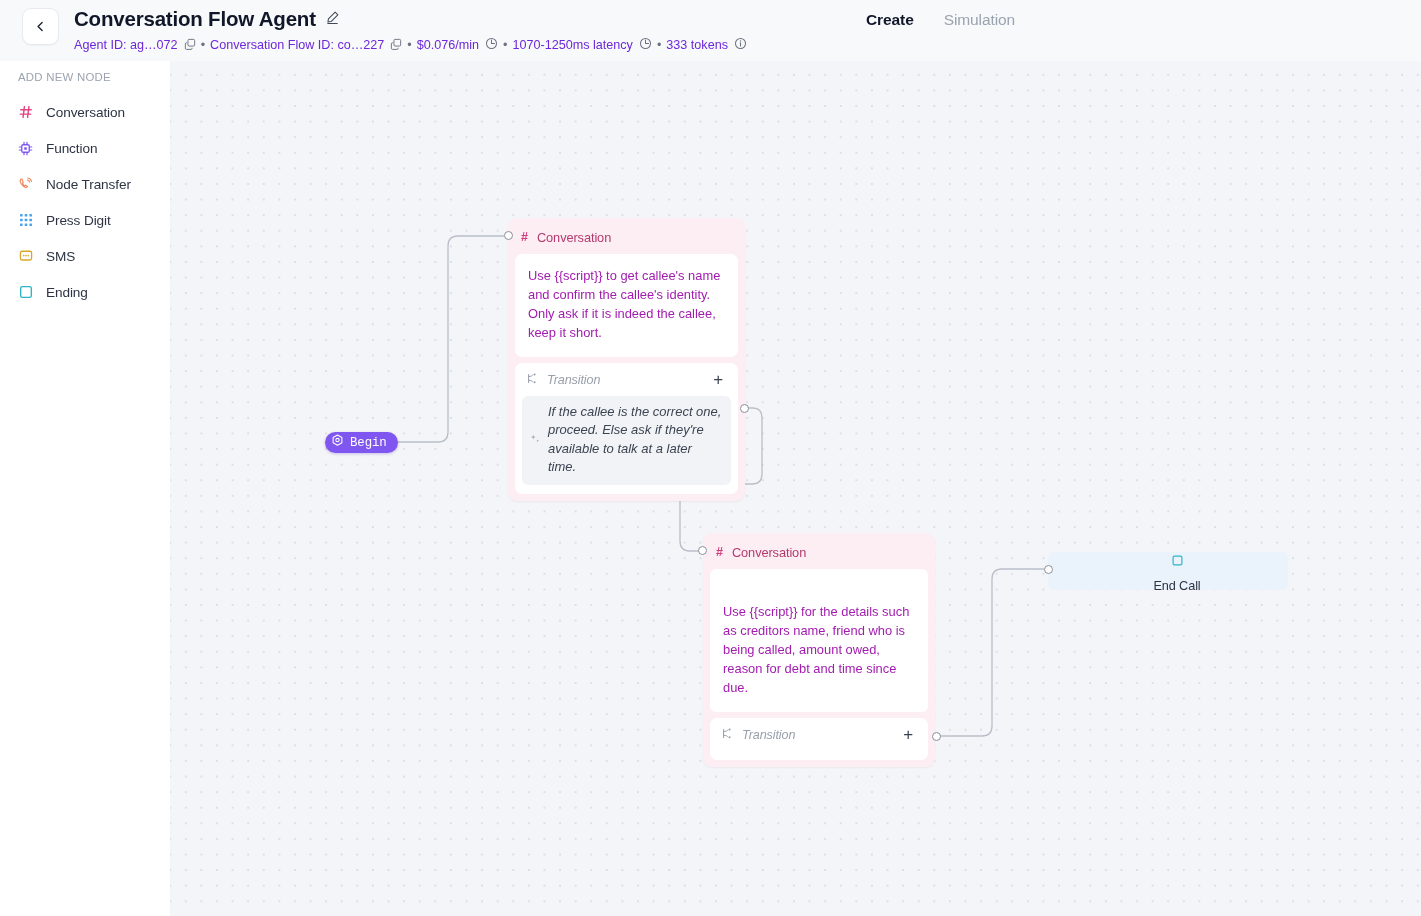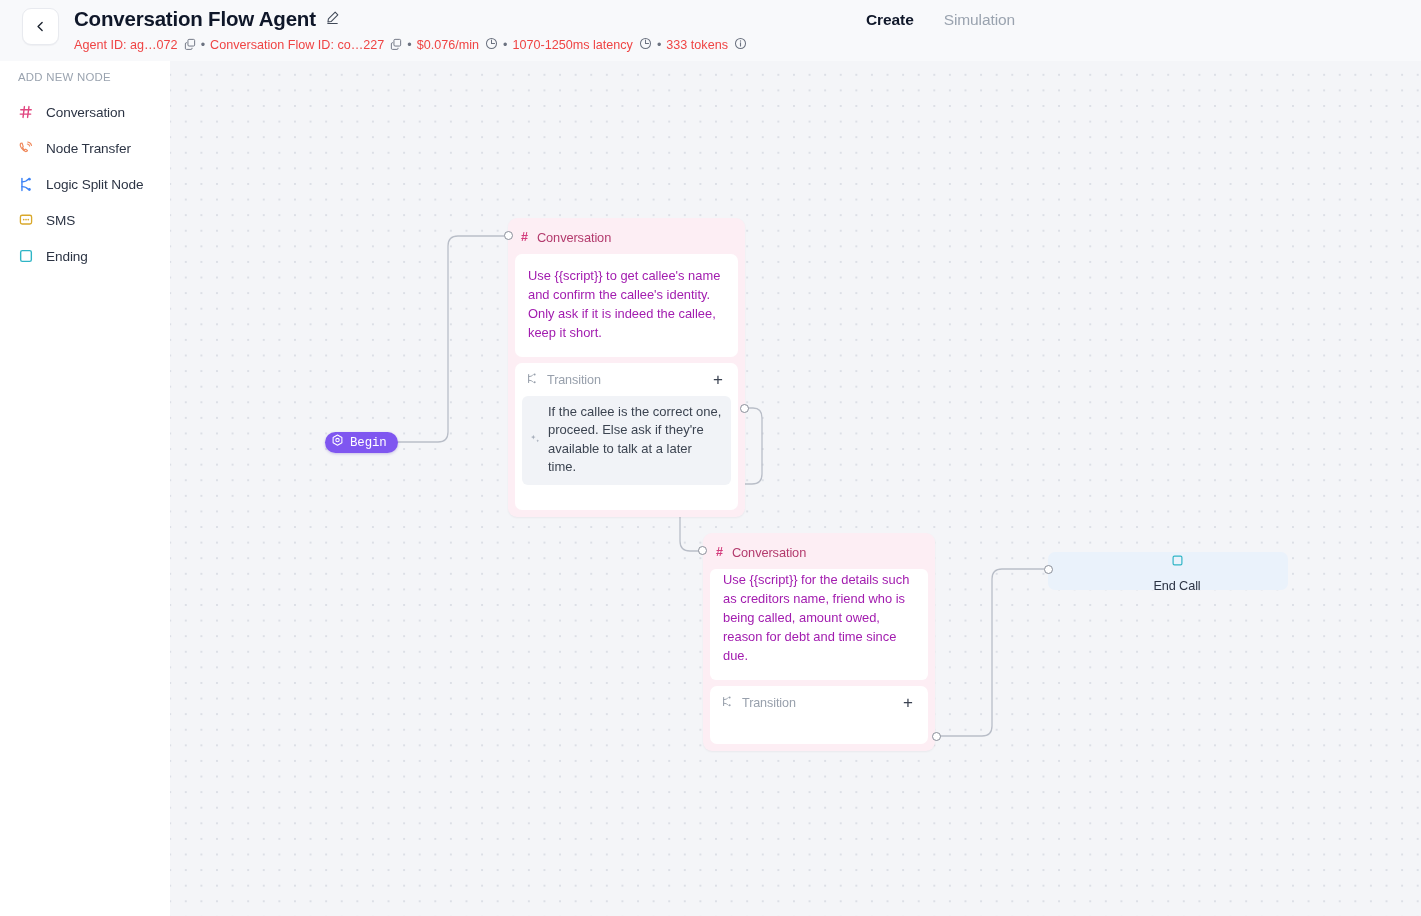--- a/index.html
+++ b/index.html
@@ -35,21 +35,21 @@
   .page-title {
     font-size: 20.5px; font-weight: bold; color: #0f1729;
     letter-spacing: -.2px; white-space: nowrap;
   }
   .edit-icon { cursor: pointer; display:block; margin-top:2px; }
   .meta-row {
     display: flex; align-items: center; gap: 0px;
     margin-top: 5px; font-size: 12.6px; color: #4b5565;
     white-space: nowrap;
   }
-  .meta-row .mtxt { color:#ef4444; }
+  .meta-row .mtxt { color:#6d28d9; }
   .meta-sep { color:#6b7280; margin: 0 5px; }
   .copy-ic, .info-ic, .clock-ic { margin-left:6px; cursor:pointer; display:inline-block; vertical-align:-2px; }
 
   .tabs {
     position: absolute; left: 866px; top: 6px;
     display: flex; align-items: center; gap: 30px;
     height: 28px;
   }
   .tab {
     font-size: 15.5px; color: #9aa3af; cursor: pointer;
@@ -124,21 +124,21 @@
   }
   .conv-head .hash { color:#d33d7d; font-size:12.5px; font-weight:bold; line-height:1; }
   .conv-head .htxt { color:#b33a6d; font-size:12.8px; letter-spacing:-.1px; }
   .conv-body {
     background: #ffffff; border-radius: 7px;
     padding: 13px 13px 14px 13px;
     font-size: 12.9px; line-height: 1.47; color: #a21caf;
   }
   .conv-trans {
     background: #ffffff; border-radius: 7px;
-    margin-top: 6px; padding: 7px 7px 25px 7px;
+    margin-top: 6px; padding: 7px 7px 9px 7px; font-style: italic;
   }
   .trans-head {
     display: flex; align-items: center;
     height: 20px; padding: 0 6px 0 4px; margin-bottom: 6px;
   }
   .trans-head .tlbl { font-size: 12.6px; color: #98a0ac; margin-left: 8px; letter-spacing:-.1px; }
   .trans-head .plus {
     margin-left: auto; font-size: 17px; color: #3a4150; line-height: 1;
     cursor: pointer; padding: 0 2px;
   }
@@ -244,43 +244,58 @@
 
       <div class="node-item">
         <span class="ic">
           <svg width="14" height="14" viewBox="0 0 16 16" fill="none">
             <path d="M6.2 1.8L4.6 14.2M11.4 1.8L9.8 14.2M2 5.4h12M1.4 10.4h12" stroke="#e0457f" stroke-width="1.6" stroke-linecap="round"></path>
           </svg>
         </span>
         <span class="lbl">Conversation</span>
       </div>
 
+      <div class="node-item">
+        <span class="ic">
+          <svg width="15" height="15" viewBox="0 0 16 16" fill="none">
+            <rect x="4" y="4" width="8" height="8" rx="1.4" stroke="#7f56f0" stroke-width="1.4"></rect>
+            <rect x="6.6" y="6.6" width="2.8" height="2.8" rx=".7" fill="#7f56f0"></rect>
+            <path d="M6.4 1.4v2.2M9.6 1.4v2.2M6.4 12.4v2.2M9.6 12.4v2.2M1.4 6.4h2.2M1.4 9.6h2.2M12.4 6.4h2.2M12.4 9.6h2.2" stroke="#7f56f0" stroke-width="1.3" stroke-linecap="round"></path>
+          </svg>
+        </span>
+        <span class="lbl">Function</span>
+      </div>
 
       <div class="node-item">
         <span class="ic">
           <svg width="15" height="15" viewBox="0 0 16 16" fill="none">
             <path d="M3.1 2.4c-1.1 1.1-.9 3 .7 5.3 1.6 2.3 3.7 3.8 5.1 3.5.6-.1.9-.6 1.2-1.2l-1.9-1.3-1 .8c-.9-.5-1.8-1.4-2.4-2.5l.8-1L4.3 2.2c-.5.0-.9.0-1.2.2z" stroke="#f08a5d" stroke-width="1.25" stroke-linejoin="round"></path>
             <path d="M10 3.2c1.2.1 2.2 1 2.4 2.2M10.4 1.1c2 .2 3.6 1.7 4 3.7" stroke="#f08a5d" stroke-width="1.2" stroke-linecap="round"></path>
           </svg>
         </span>
         <span class="lbl">Node Transfer</span>
       </div>
 
-
-      <div class="node-item">
-        <span class="ic">
-          <svg width="15" height="15" viewBox="0 0 16 16" fill="none">
-            <path d="M4.2 1.6v12.8" stroke="#3b82f6" stroke-width="1.5" stroke-linecap="round"></path>
-            <path d="M4.2 5.2c3.6 0 5.2-1 6.4-2.6M4.2 10.3c3.6 0 5.2 1 6.4 2.6" stroke="#3b82f6" stroke-width="1.4" stroke-linecap="round"></path>
-            <circle cx="12.1" cy="2.3" r="1.5" fill="#3b82f6"></circle>
-            <circle cx="12.1" cy="13.3" r="1.5" fill="#3b82f6"></circle>
-          </svg>
-        </span>
-        <span class="lbl">Logic Split Node</span>
-      </div>
+      <div class="node-item">
+        <span class="ic">
+          <svg width="14" height="14" viewBox="0 0 14 14" fill="#4da3e8">
+            <rect x="1" y="1" width="2.6" height="2.6" rx=".5"></rect>
+              <rect x="5.7" y="1" width="2.6" height="2.6" rx=".5"></rect>
+              <rect x="10.4" y="1" width="2.6" height="2.6" rx=".5"></rect>
+            <rect x="1" y="5.7" width="2.6" height="2.6" rx=".5"></rect>
+              <rect x="5.7" y="5.7" width="2.6" height="2.6" rx=".5"></rect>
+              <rect x="10.4" y="5.7" width="2.6" height="2.6" rx=".5"></rect>
+            <rect x="1" y="10.4" width="2.6" height="2.6" rx=".5"></rect>
+              <rect x="5.7" y="10.4" width="2.6" height="2.6" rx=".5"></rect>
+              <rect x="10.4" y="10.4" width="2.6" height="2.6" rx=".5"></rect>
+          </svg>
+        </span>
+        <span class="lbl">Press Digit</span>
+      </div>
+
 
       <div class="node-item">
         <span class="ic">
           <svg width="14" height="14" viewBox="0 0 16 16" fill="none">
             <rect x="1.6" y="2.6" width="12.8" height="10" rx="2" stroke="#d9a82a" stroke-width="1.5"></rect>
             <circle cx="5.4" cy="7.6" r=".95" fill="#d9a82a"></circle>
             <circle cx="8" cy="7.6" r=".95" fill="#d9a82a"></circle>
             <circle cx="10.6" cy="7.6" r=".95" fill="#d9a82a"></circle>
           </svg>
         </span>
@@ -352,21 +367,21 @@
       </div>
     </div>
     <div class="port" style="left:334px; top:170px;"></div>
     <div class="port" style="left:570px; top:343px;"></div>
 
     <div class="conv-node" style="left:533px; top:472px; width:232px;">
       <div class="conv-head">
         <span class="hash">#</span>
         <span class="htxt">Conversation</span>
       </div>
-      <div class="conv-body" style="min-height:85px; padding-top:2px;border-radius:6px;">Use {{script}} for the details such as creditors name, friend who is being called, amount owed, reason for debt and time since due.</div>
+      <div class="conv-body" style="min-height:85px; padding-top:34px;border-radius:6px;">Use {{script}} for the details such as creditors name, friend who is being called, amount owed, reason for debt and time since due.</div>
       <div class="conv-trans">
         <div class="trans-head">
           <span>
             <svg width="13" height="13" viewBox="0 0 16 16" fill="none">
               <path d="M3.2 3.2v9.6" stroke="#98a0ac" stroke-width="1.3" stroke-linecap="round"></path>
               <path d="M3.2 5.6c3 0 4.4-.8 5.4-2.1M3.2 10.2c3 0 4.4.8 5.4 2.1" stroke="#98a0ac" stroke-width="1.2" stroke-linecap="round"></path>
               <circle cx="10.6" cy="3.1" r="1.25" fill="#98a0ac"></circle>
               <circle cx="10.6" cy="12.7" r="1.25" fill="#98a0ac"></circle>
             </svg>
           </span>

